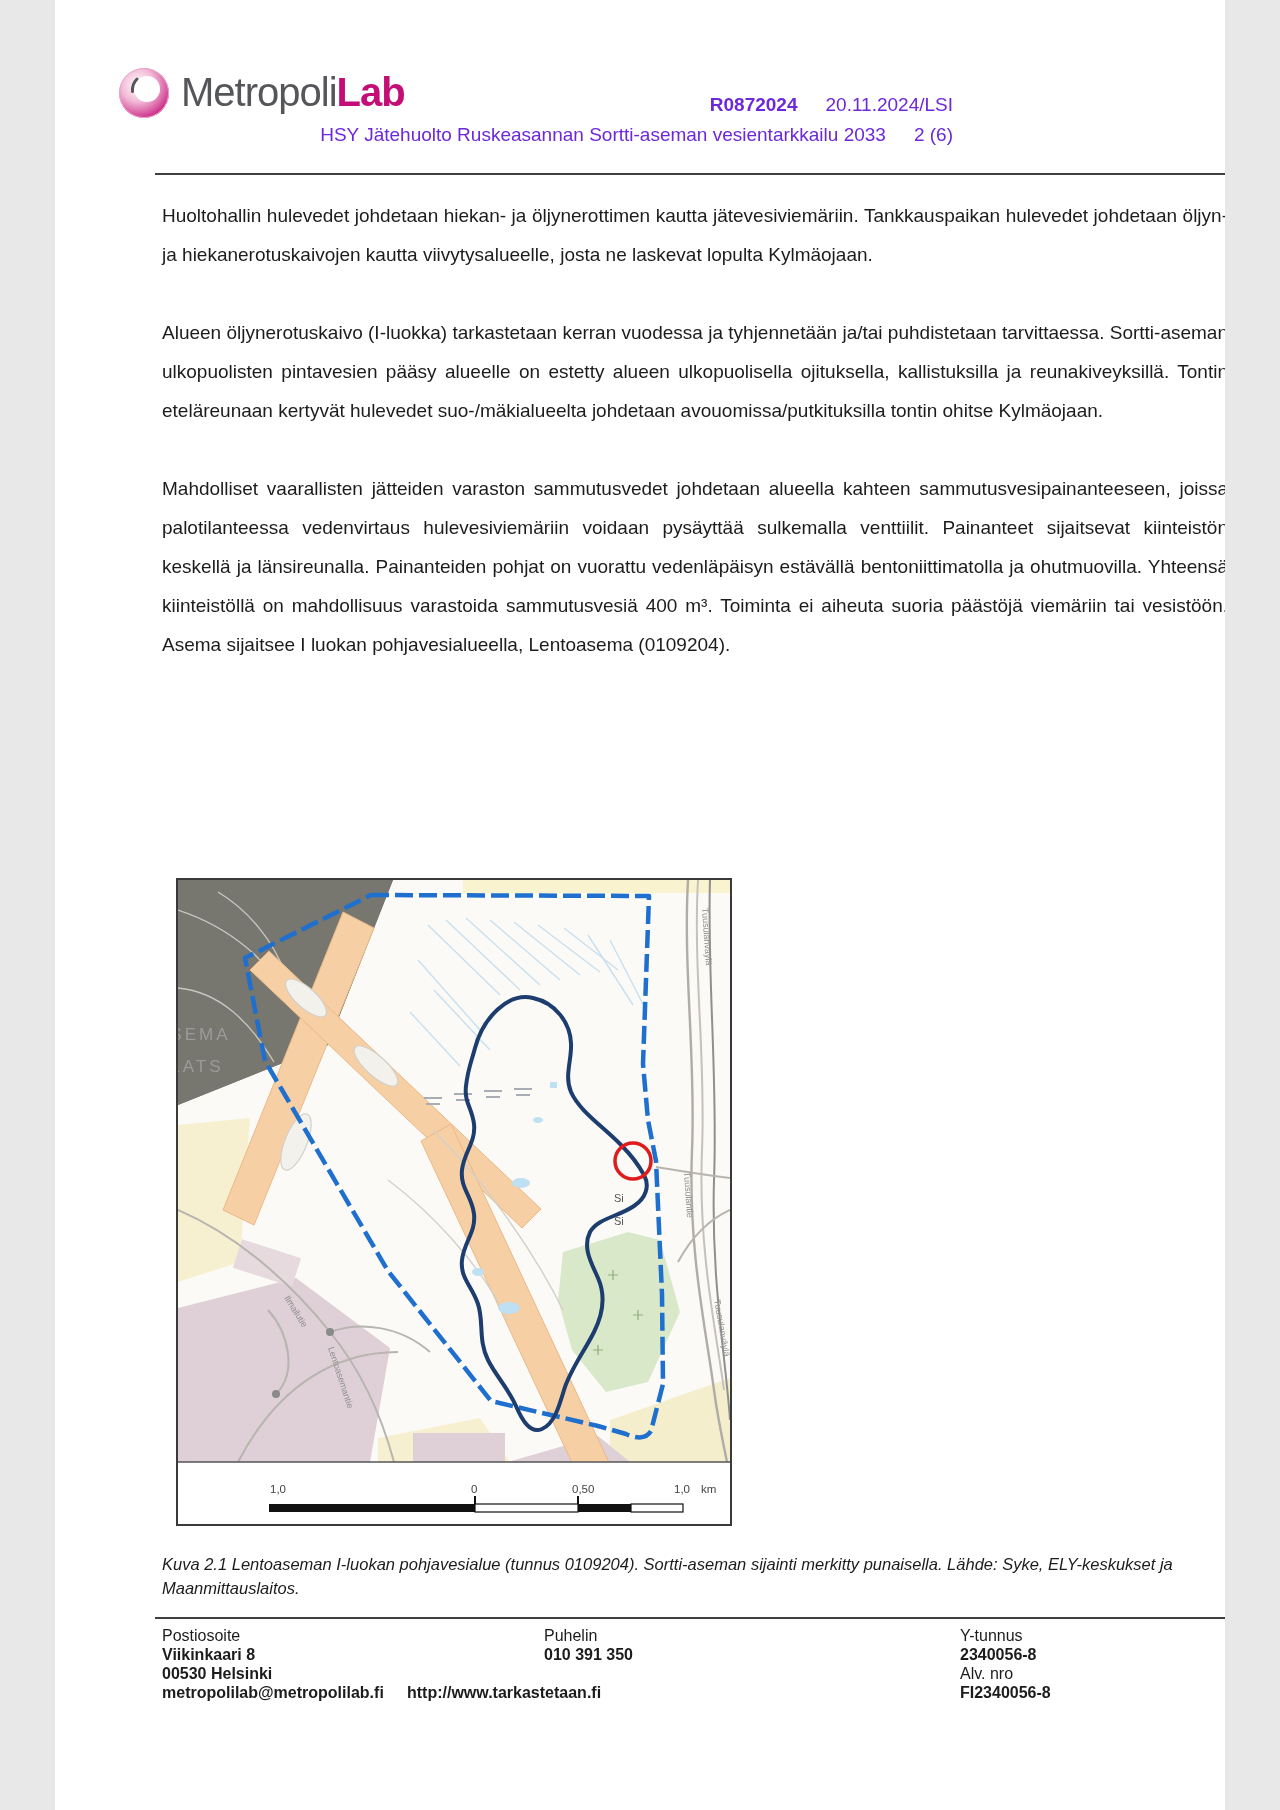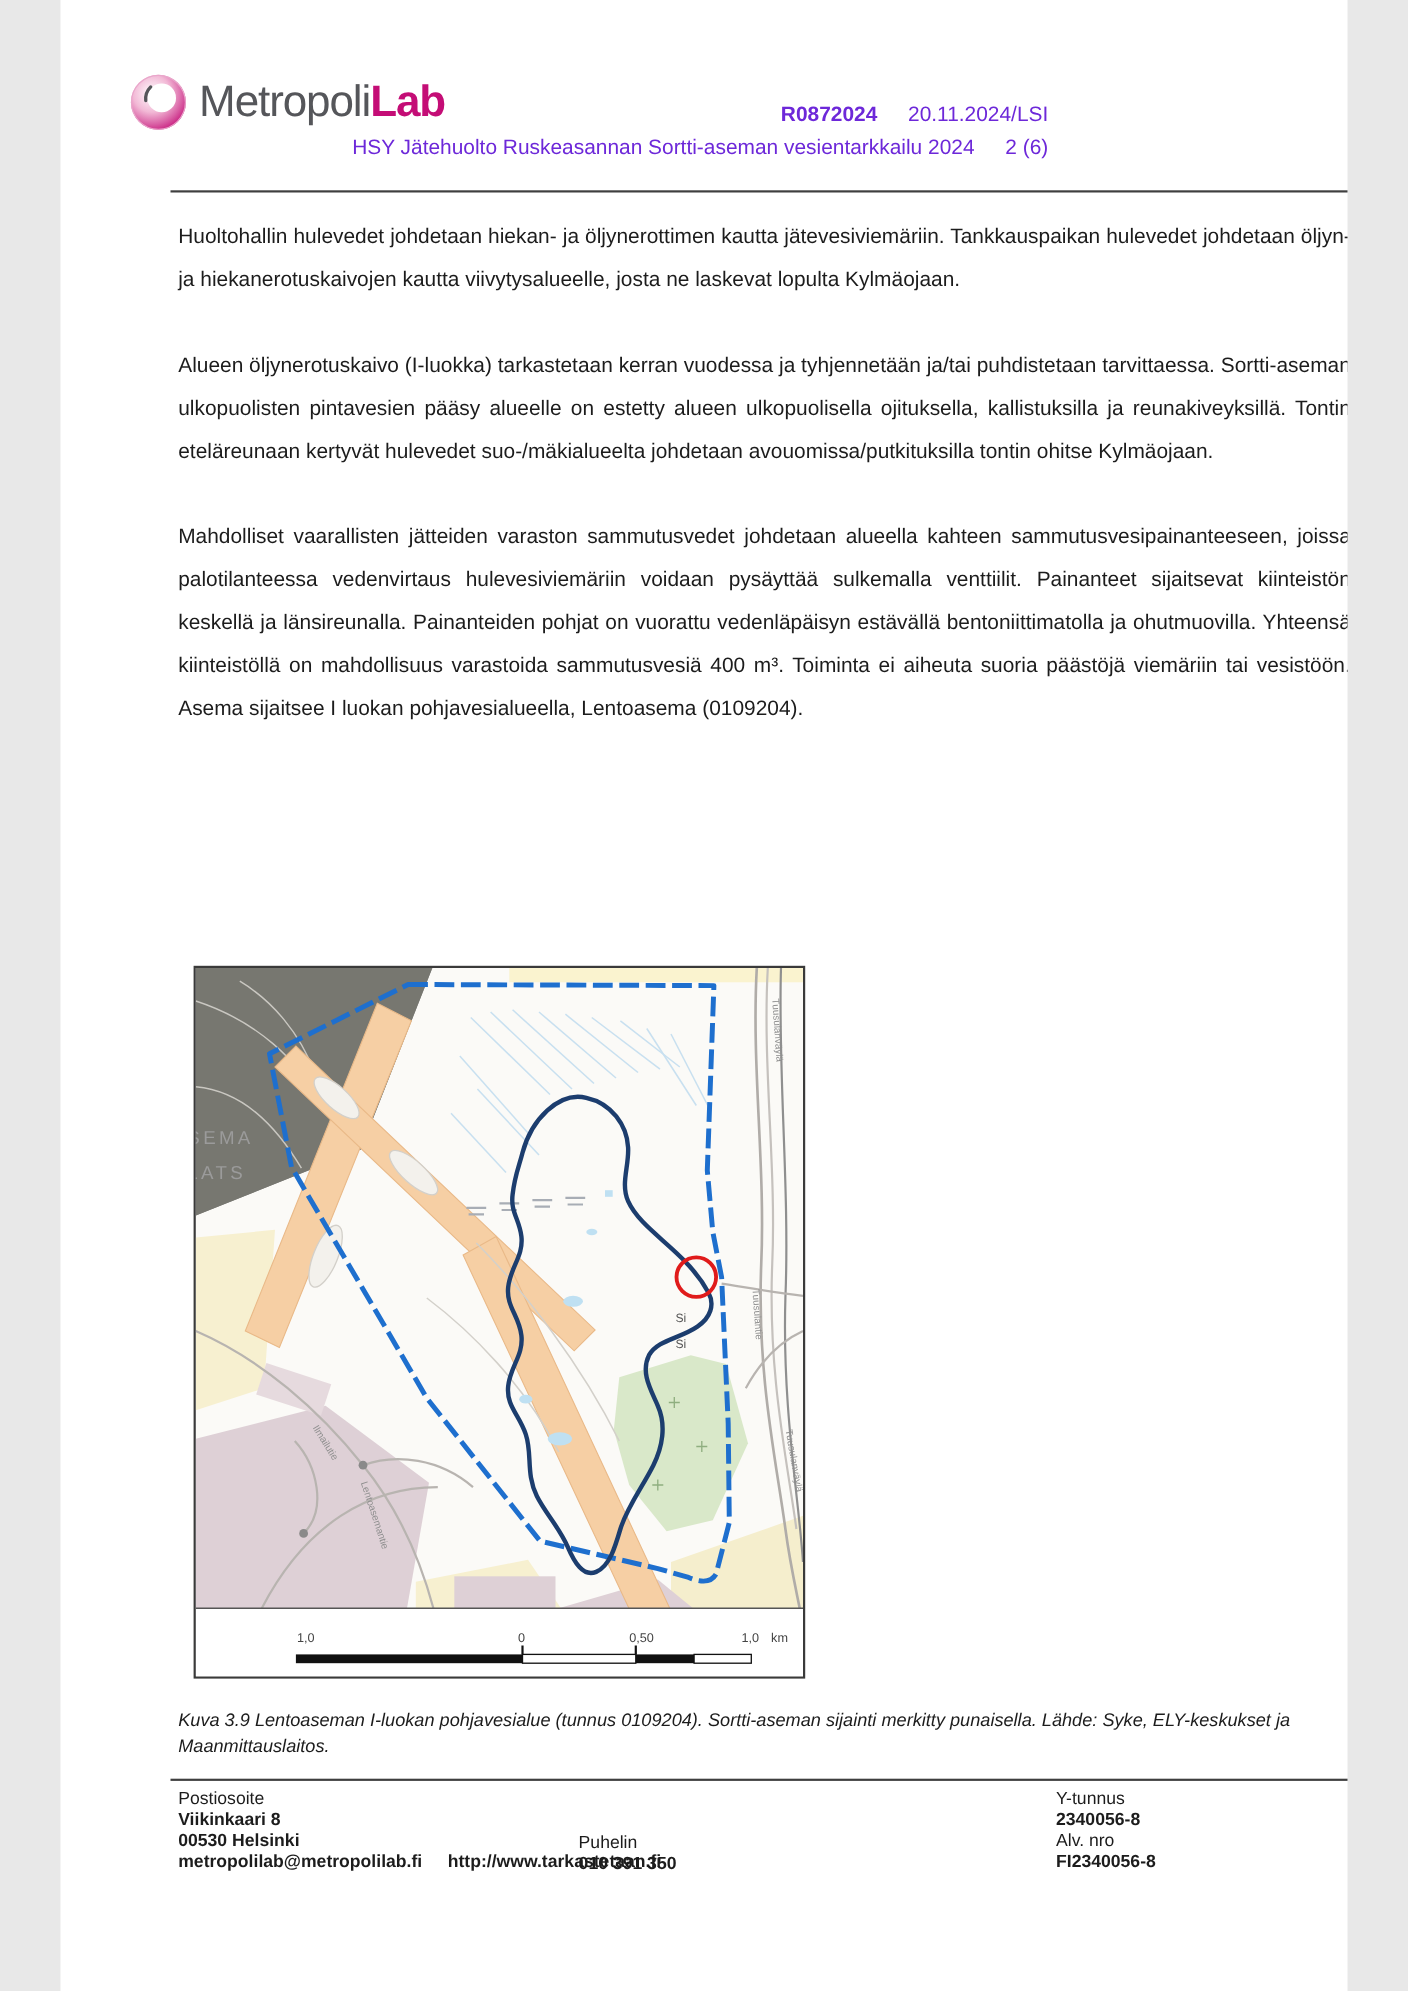--- a/index.html
+++ b/index.html
@@ -37,21 +37,21 @@
   .map-frame svg{display:block;}
   .caption{
     position:absolute;left:107px;top:1552px;width:1045px;
     font-size:16.5px;font-style:italic;line-height:24px;color:#1c1c1c;
   }
   
   .footer{position:absolute;left:107px;top:1626px;width:1075px;font-size:16px;line-height:19.5px;color:#1c1c1c;}
   .footer span{position:absolute;white-space:nowrap;}
   .footer .b{font-weight:700;}
   .f-c1{left:0;text-align:right;}
-  .f-c2{left:364px;margin-top:40px;}
+  .f-c2{left:382px;}
   .f-web{left:245px;}
   .f-c3{left:798px;}
   .r0{top:0;} .r1{top:19px;} .r2{top:38px;} .r3{top:57px;}
 </style>
 </head>
 <body>
 
 <div class="page">
 
   <div class="logo">
@@ -70,21 +70,21 @@
       <circle cx="27" cy="29" r="24.5" fill="none" stroke="#e9a7cb" stroke-width="1"></circle>
     </svg>
     <div class="logo-text"><span class="t1">Metropoli</span><span class="t2">Lab</span></div>
   </div>
 
   <div class="head-right">
     <div>
       <span class="bold">R0872024</span><span class="gap-lg"></span><span>20.11.2024/LSI</span>
     </div>
     <div>
-      <span>HSY Jätehuolto Ruskeasannan Sortti-aseman vesientarkkailu 2024</span><span class="gap-lg"></span><span>2 (6)</span>
+      <span>HSY Jätehuolto Ruskeasannan Sortti-aseman vesientarkkailu 2033</span><span class="gap-lg"></span><span>2 (6)</span>
     </div>
   </div>
 
   <div class="rule top"></div>
 
   <div class="bodytext">
     <p>Huoltohallin hulevedet johdetaan hiekan- ja öljynerottimen kautta jätevesiviemäriin. Tankkauspaikan hulevedet johdetaan öljyn- ja hiekanerotuskaivojen kautta viivytysalueelle, josta ne laskevat lopulta Kylmäojaan.</p>
     <p>Alueen öljynerotuskaivo (I-luokka) tarkastetaan kerran vuodessa ja tyhjennetään ja/tai puhdistetaan tarvittaessa. Sortti-aseman ulkopuolisten pintavesien pääsy alueelle on estetty alueen ulkopuolisella ojituksella, kallistuksilla ja reunakiveyksillä. Tontin eteläreunaan kertyvät hulevedet suo-/mäkialueelta johdetaan avouomissa/putkituksilla tontin ohitse Kylmäojaan.</p>
     <p>Mahdolliset vaarallisten jätteiden varaston sammutusvedet johdetaan alueella kahteen sammutusvesipainanteeseen, joissa palotilanteessa vedenvirtaus hulevesiviemäriin voidaan pysäyttää sulkemalla venttiilit. Painanteet sijaitsevat kiinteistön keskellä ja länsireunalla. Painanteiden pohjat on vuorattu vedenläpäisyn estävällä bentoniittimatolla ja ohutmuovilla. Yhteensä kiinteistöllä on mahdollisuus varastoida sammutusvesiä 400 m³. Toiminta ei aiheuta suoria päästöjä viemäriin tai vesistöön. Asema sijaitsee I luokan pohjavesialueella, Lentoasema (0109204).</p>
   </div>
@@ -208,21 +208,21 @@
         <line x1="297" y1="616" x2="297" y2="624" stroke="#111111" stroke-width="2"></line>
         <line x1="400" y1="616" x2="400" y2="624" stroke="#111111" stroke-width="2"></line>
         <rect x="91" y="624" width="206" height="8" fill="#111111"></rect>
         <rect x="297" y="624" width="103" height="8" fill="#ffffff" stroke="#111111" stroke-width="1.2"></rect>
         <rect x="400" y="624" width="53" height="8" fill="#111111"></rect>
         <rect x="453" y="624" width="52" height="8" fill="#ffffff" stroke="#111111" stroke-width="1.2"></rect>
       </g>
     </svg>
   </div>
 
-  <div class="caption">Kuva 3.9 Lentoaseman I-luokan pohjavesialue (tunnus 0109204). Sortti-aseman sijainti merkitty punaisella. Lähde: Syke, ELY-keskukset ja Maanmittauslaitos.</div>
+  <div class="caption">Kuva 2.1 Lentoaseman I-luokan pohjavesialue (tunnus 0109204). Sortti-aseman sijainti merkitty punaisella. Lähde: Syke, ELY-keskukset ja Maanmittauslaitos.</div>
 
   <div class="rule bottom"></div>
   <div class="footer">
     <span class="f-c1 r0">Postiosoite</span>
     <span class="f-c1 r1 b">Viikinkaari 8</span>
     <span class="f-c1 r2 b">00530 Helsinki</span>
     <span class="f-c1 r3 b">metropolilab@metropolilab.fi</span>
 
     <span class="f-c2 r0">Puhelin</span>
     <span class="f-c2 r1 b">010 391 350</span>

